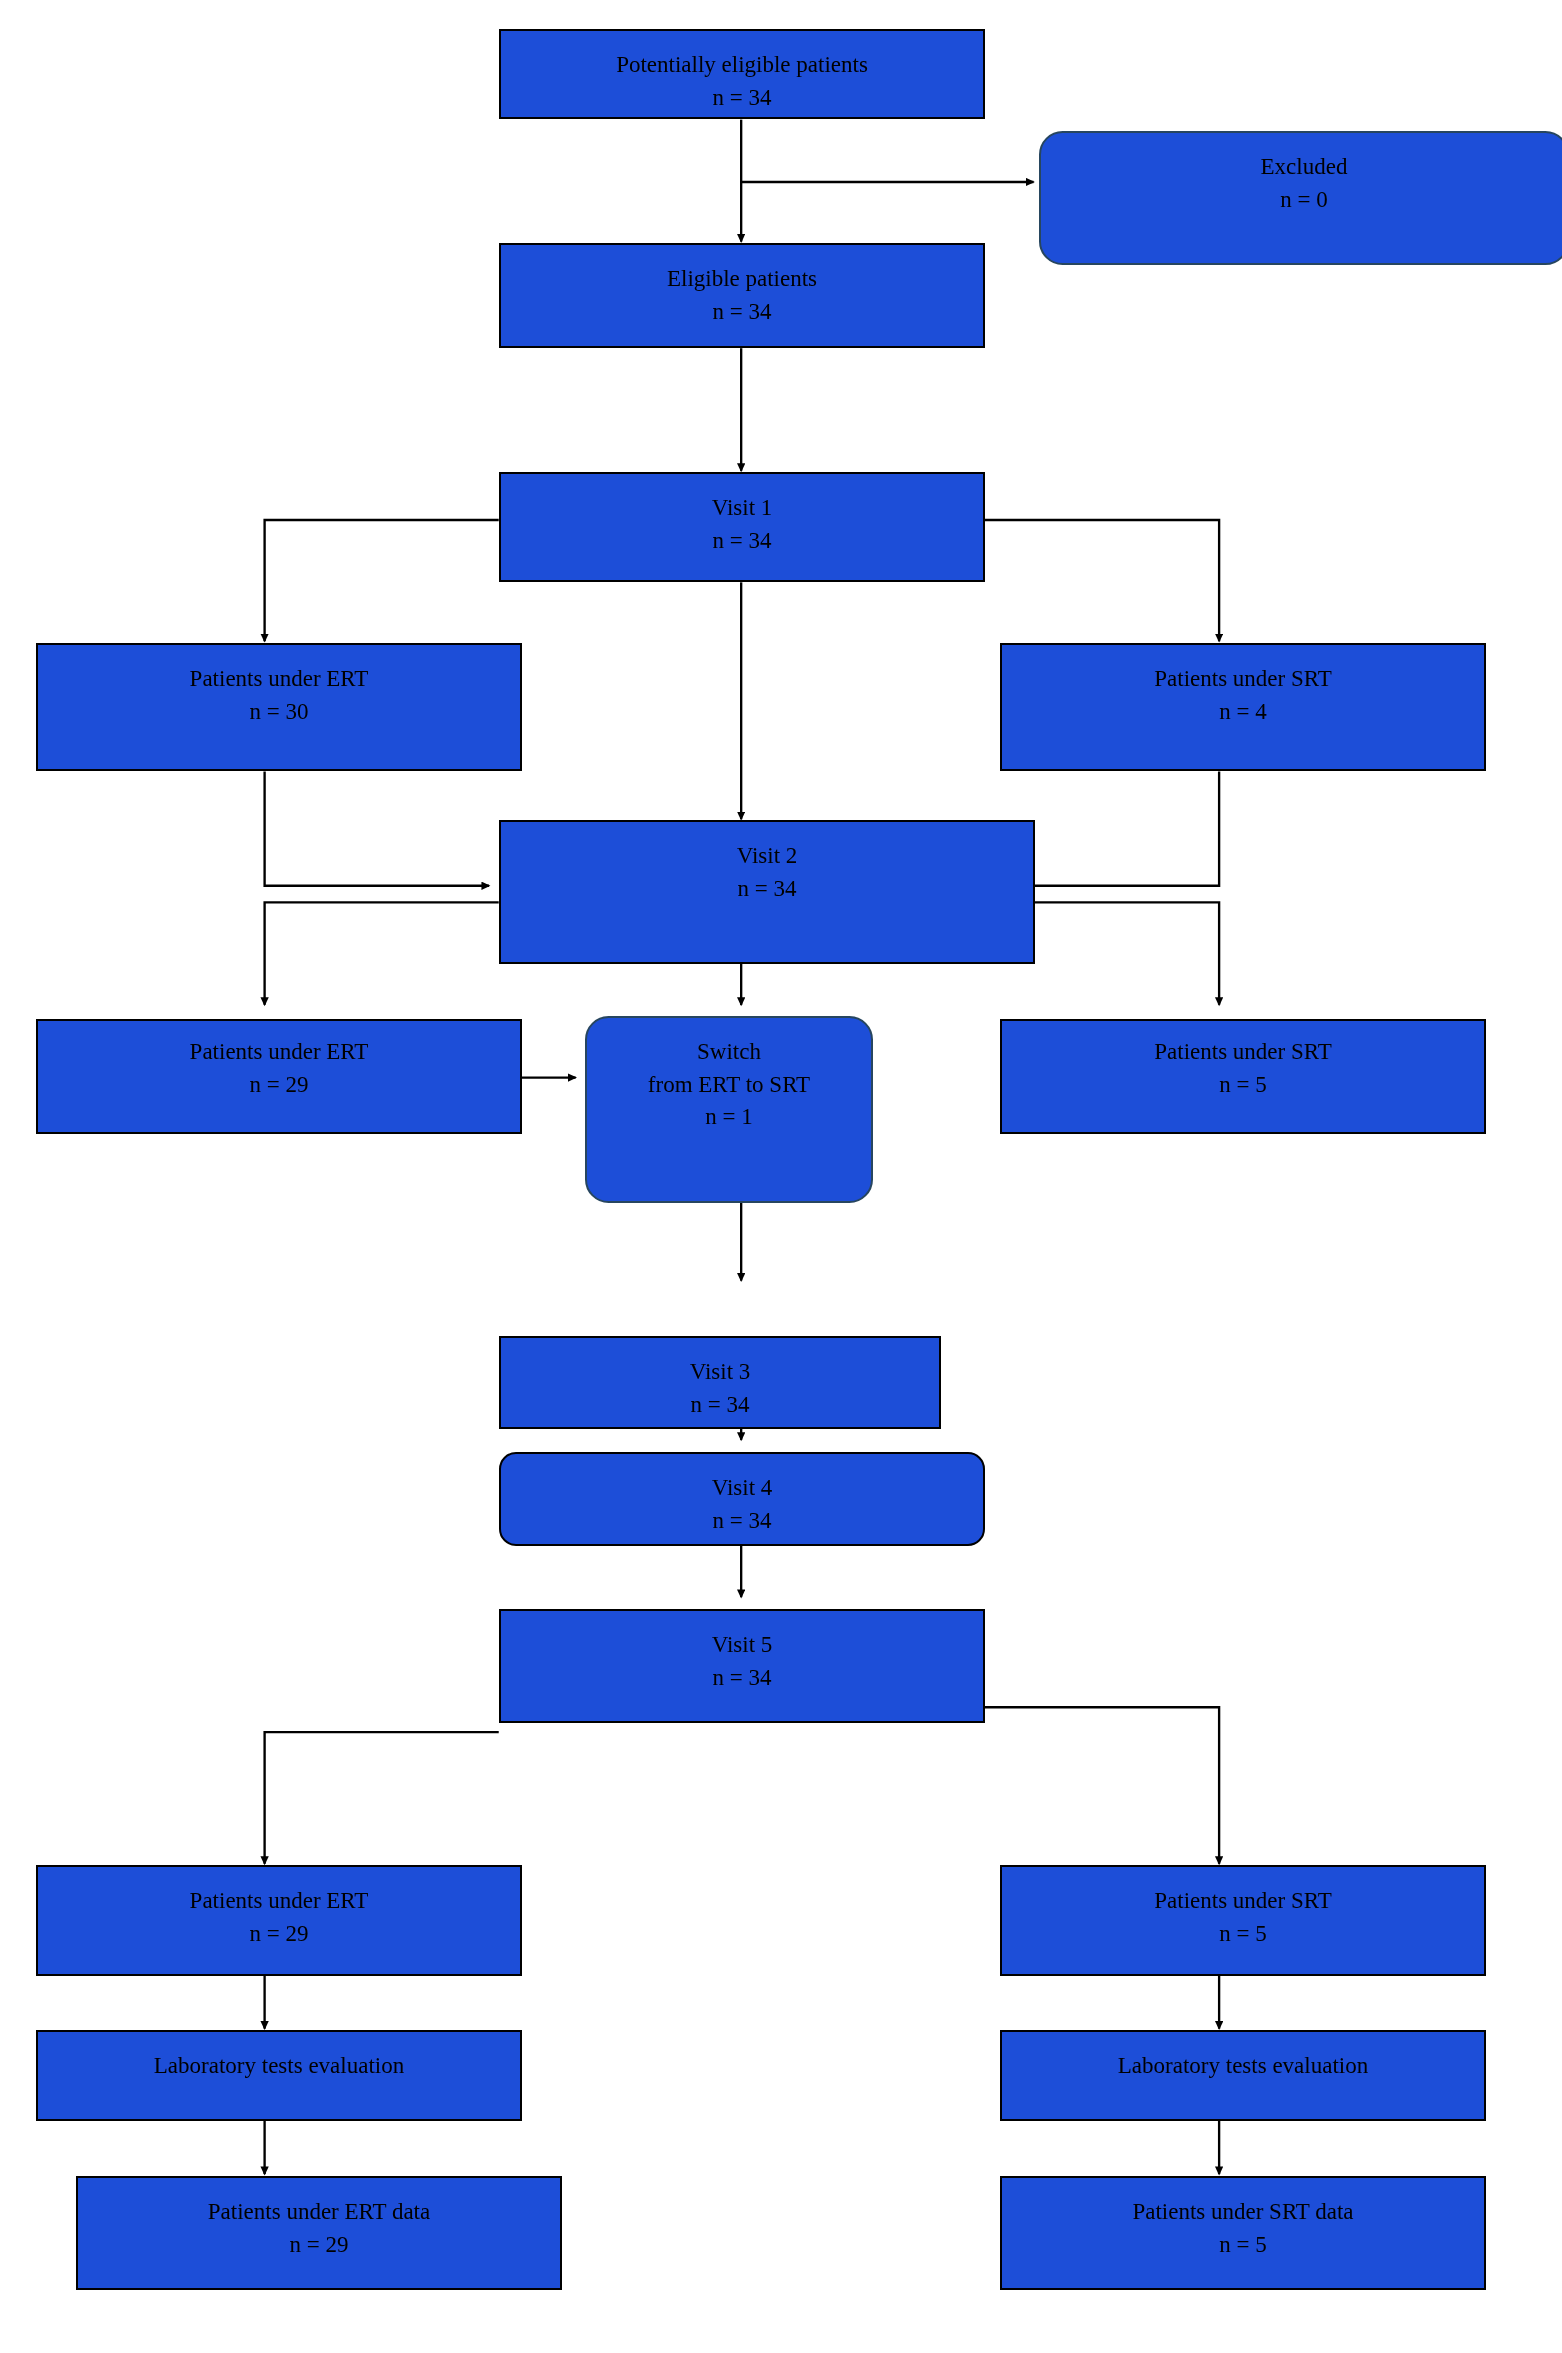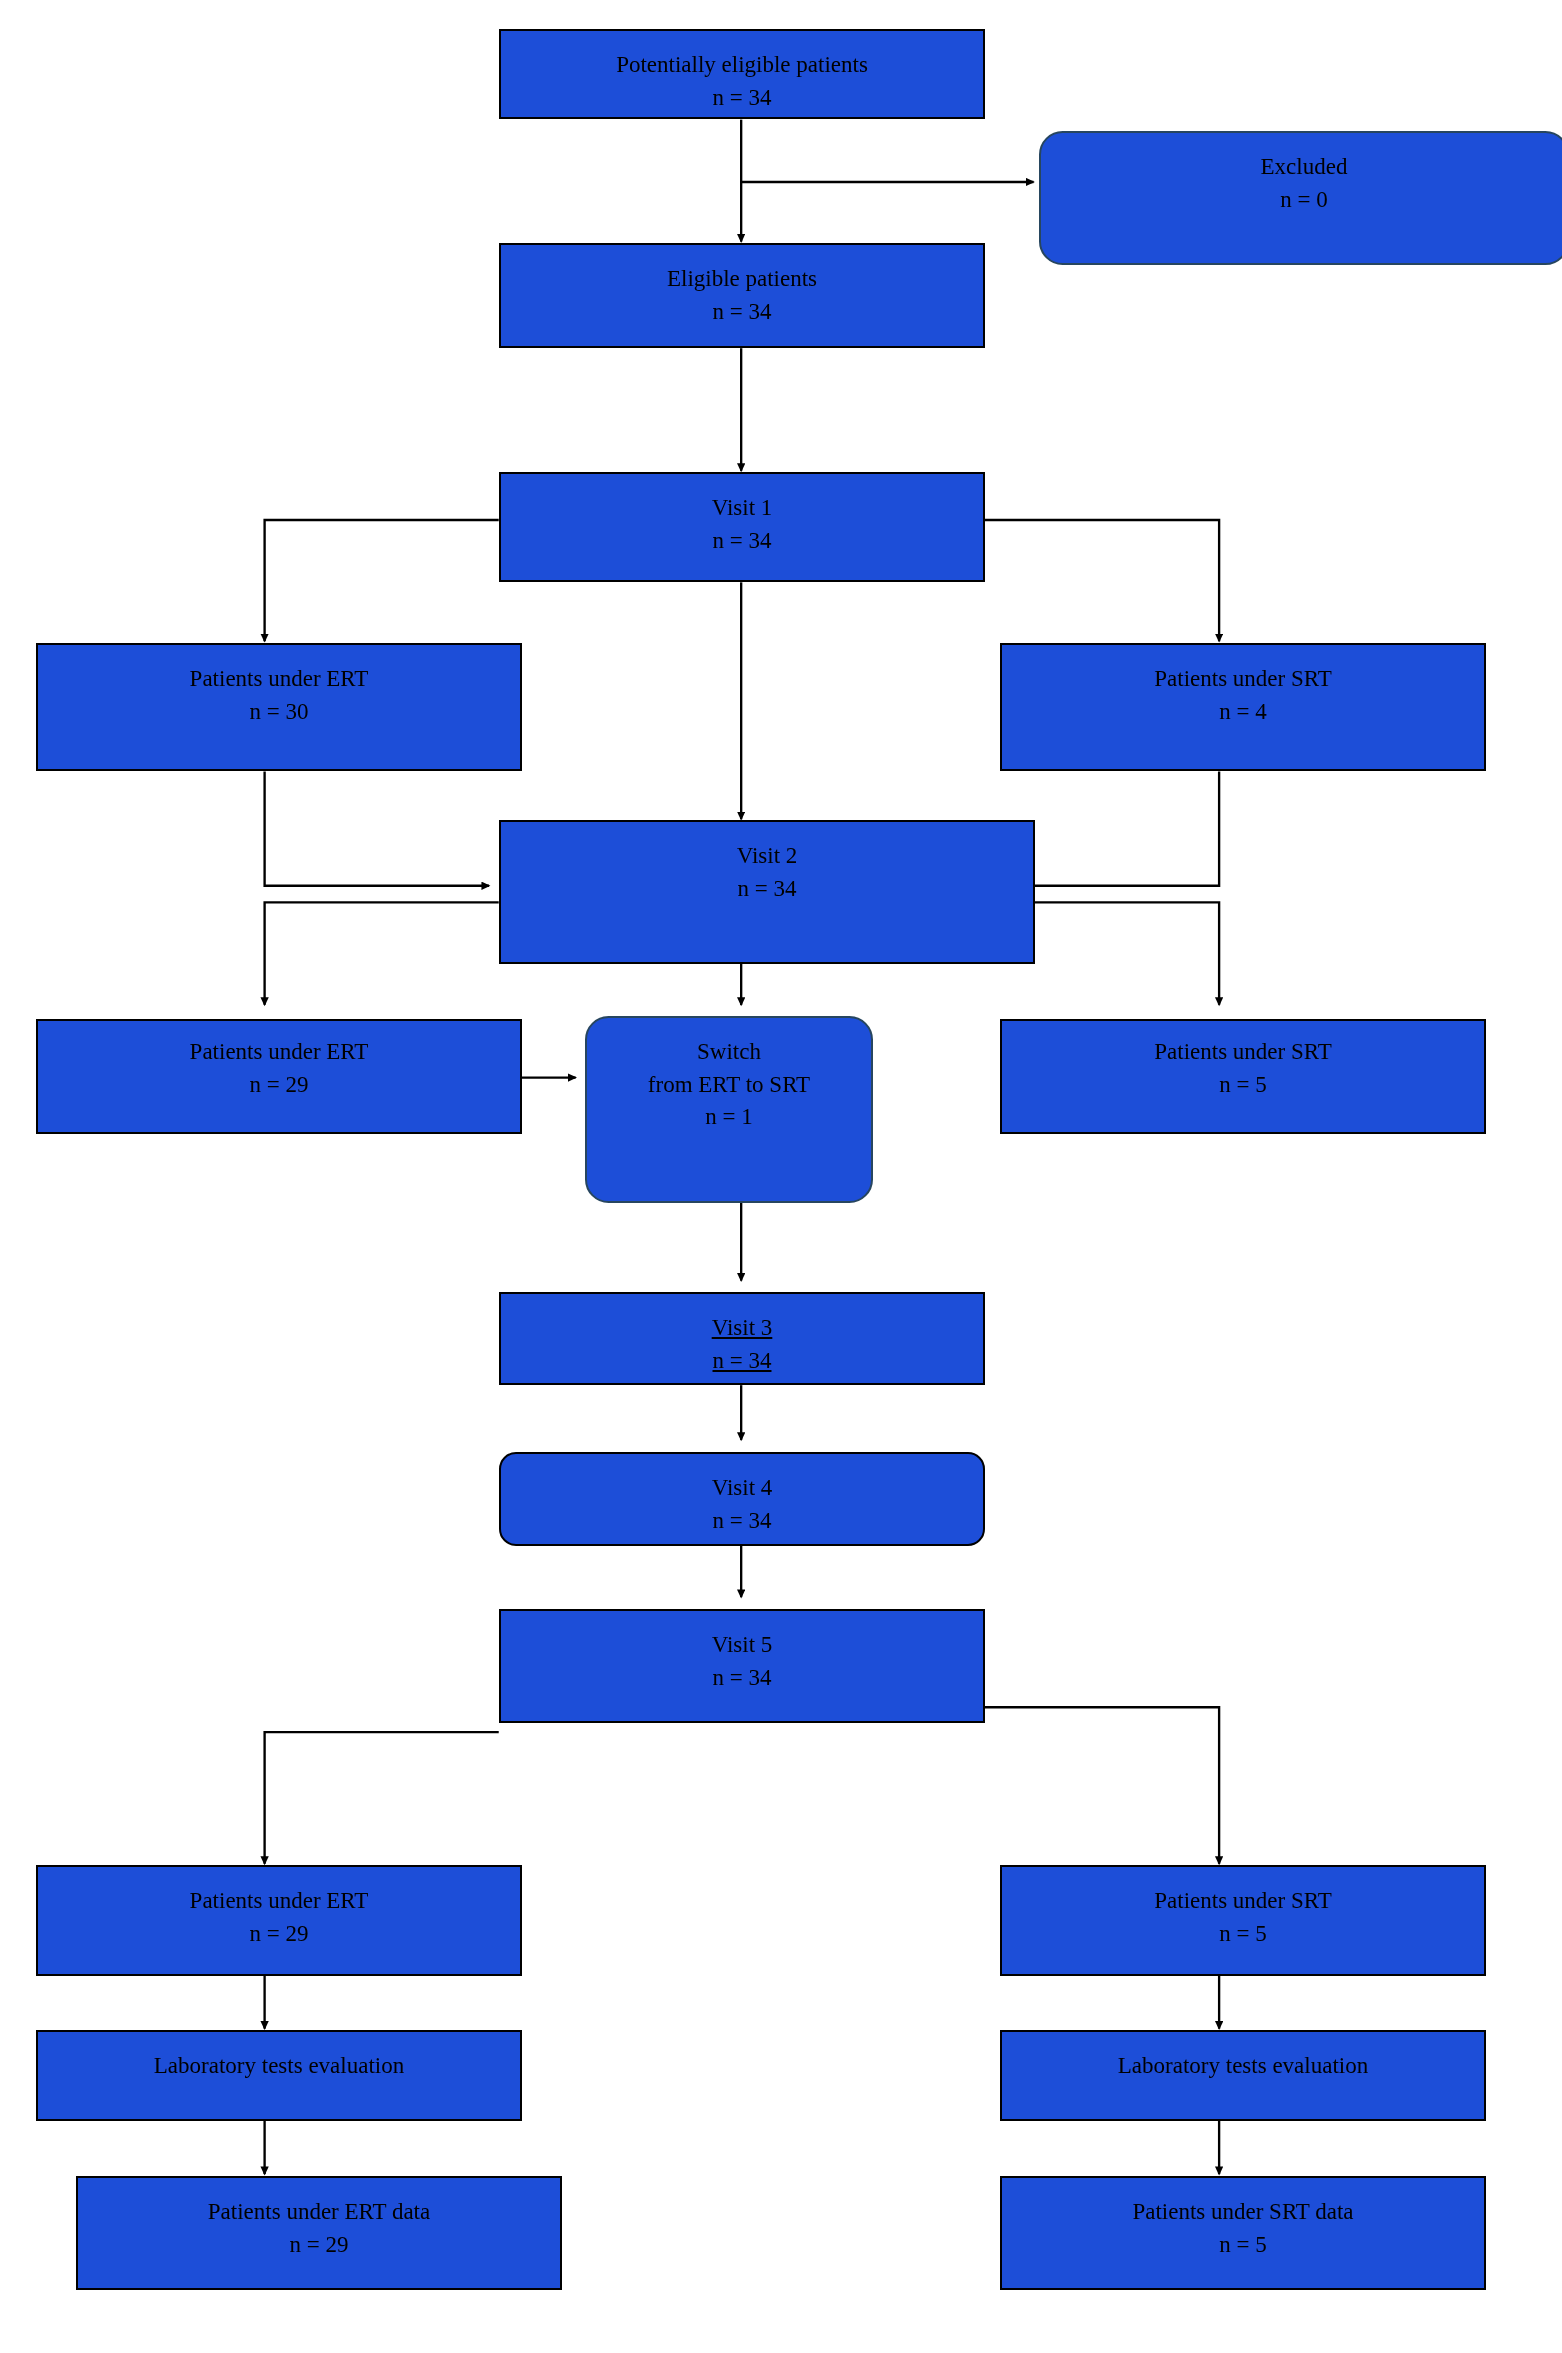--- a/index.html
+++ b/index.html
@@ -154,21 +154,21 @@
     </div>
   </div>
 
   <div class="node rect tight" style="left:1000px;top:1019px;width:486px;height:115px;">
     <div class="pad">
       <span class="ln">Patients under SRT</span>
       <span class="ln">n = 5</span>
     </div>
   </div>
 
-  <div class="node rect" style="left:499px;top:1292px;width:486px;height:93px;text-decoration:underline;">
+  <div class="node rect" style="left:499px;top:1336px;width:442px;height:93px;">
     <div class="pad">
       <span class="ln">Visit 3</span>
       <span class="ln">n = 34</span>
     </div>
   </div>
 
   <div class="node rect" style="left:499px;top:1452px;width:486px;height:94px;border-radius:17px;">
     <div class="pad">
       <span class="ln">Visit 4</span>
       <span class="ln">n = 34</span>

